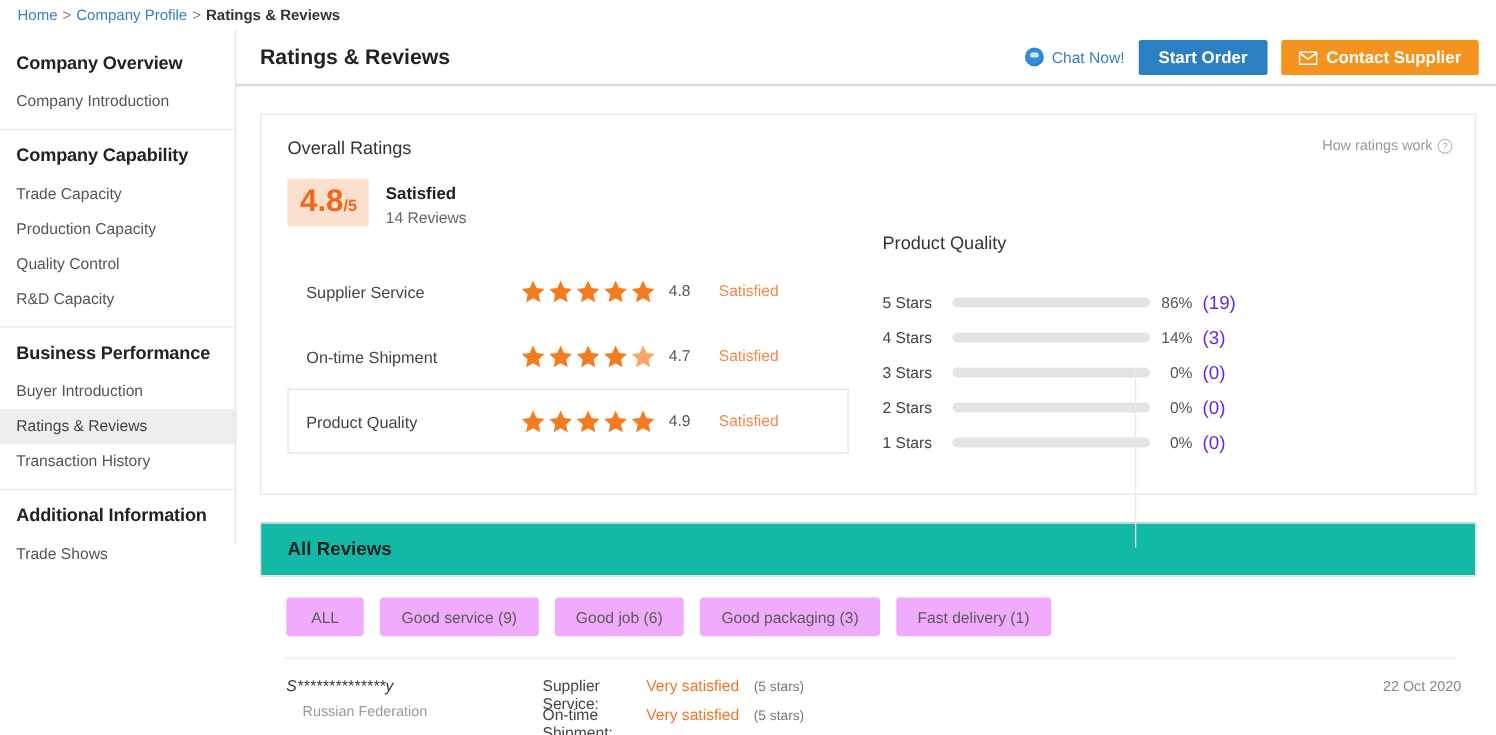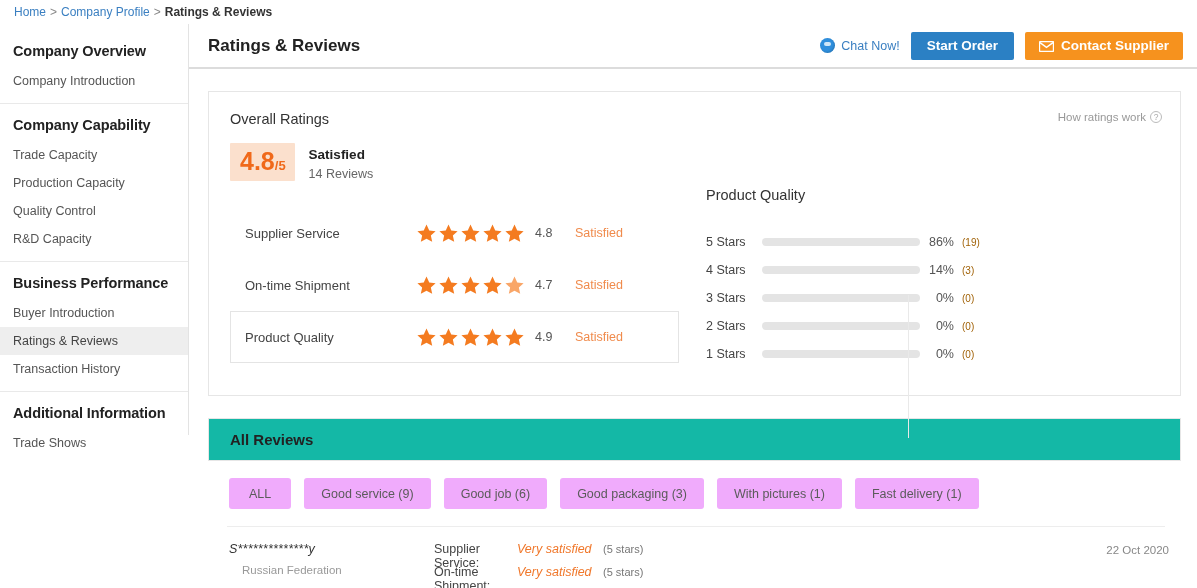--- a/index.html
+++ b/index.html
@@ -170,21 +170,21 @@
   .ratings-right { flex: 1 1 auto; padding: 60px 0 0 27px; }
   .hist-title { font-size: 14.5px; color: #333; margin-bottom: 25px; }
   .hist-row { display: flex; align-items: center; height: 28px; }
   .hist-label { width: 56px; flex: 0 0 56px; font-size: 12.5px; color: #444; }
   .hist-track {
     width: 158px; flex: 0 0 158px; height: 8px;
     border-radius: 4px; background: #e4e4e4; overflow: hidden;
   }
   .hist-fill { height: 8px; border-radius: 4px; background: #ee7203; }
   .hist-pct { width: 42px; flex: 0 0 42px; text-align: right; font-size: 12.5px; color: #555; padding-right: 8px; }
-  .hist-count { font-size: 10px; color: #a16207; }
+  .hist-count { font-size: 15px; color: #6d28d9; }
 
   
   .all-reviews-bar {
     margin-top: 22px;
     height: 43px;
     background: #14b8a6;
     border: 1px solid #e6e6e6;
     display: flex; align-items: center;
     padding-left: 21px;
   }
@@ -208,21 +208,21 @@
   .review {
     display: flex;
     padding: 15px 0 0 21px;
   }
   .reviewer { width: 205px; flex: 0 0 205px; }
   .reviewer-name { font-size: 12.5px; color: #333; letter-spacing: .2px; font-style: italic; }
   .reviewer-country { font-size: 11.5px; color: #999; padding: 8px 0 0 13px; }
   .review-scores { flex: 1 1 auto; }
   .rs-row { display: flex; align-items: baseline; height: 23px; }
   .rs-key { width: 83px; flex: 0 0 83px; font-size: 12.5px; color: #444; }
-  .rs-val { font-size: 12.5px; color: #f0772a; width: 86px; flex: 0 0 86px; font-style: italic; }
+  .rs-val { font-size: 12.5px; color: #f0772a; width: 86px; flex: 0 0 86px; }
   .rs-stars { font-size: 11px; color: #777; }
   .review-date {
     font-size: 11.5px; color: #888;
     padding-right: 12px; padding-top: 2px;
   }
 </style>
 </head>
 <body>
 
 <div class="breadcrumb">
@@ -440,21 +440,20 @@
 
       <div class="all-reviews-bar">
         <span class="all-reviews-title">All Reviews</span>
       </div>
 
       <div class="tags">
         <span class="tag tag-all">ALL</span>
         <span class="tag">Good service (9)</span>
         <span class="tag">Good job (6)</span>
         <span class="tag">Good packaging (3)</span>
-        <span class="tag">With pictures (1)</span>
         <span class="tag">Fast delivery (1)</span>
       </div>
 
       <div class="review-sep"></div>
 
       <div class="review">
         <div class="reviewer">
           <div class="reviewer-name">S**************y</div>
           <div class="reviewer-country">Russian Federation</div>
         </div>

